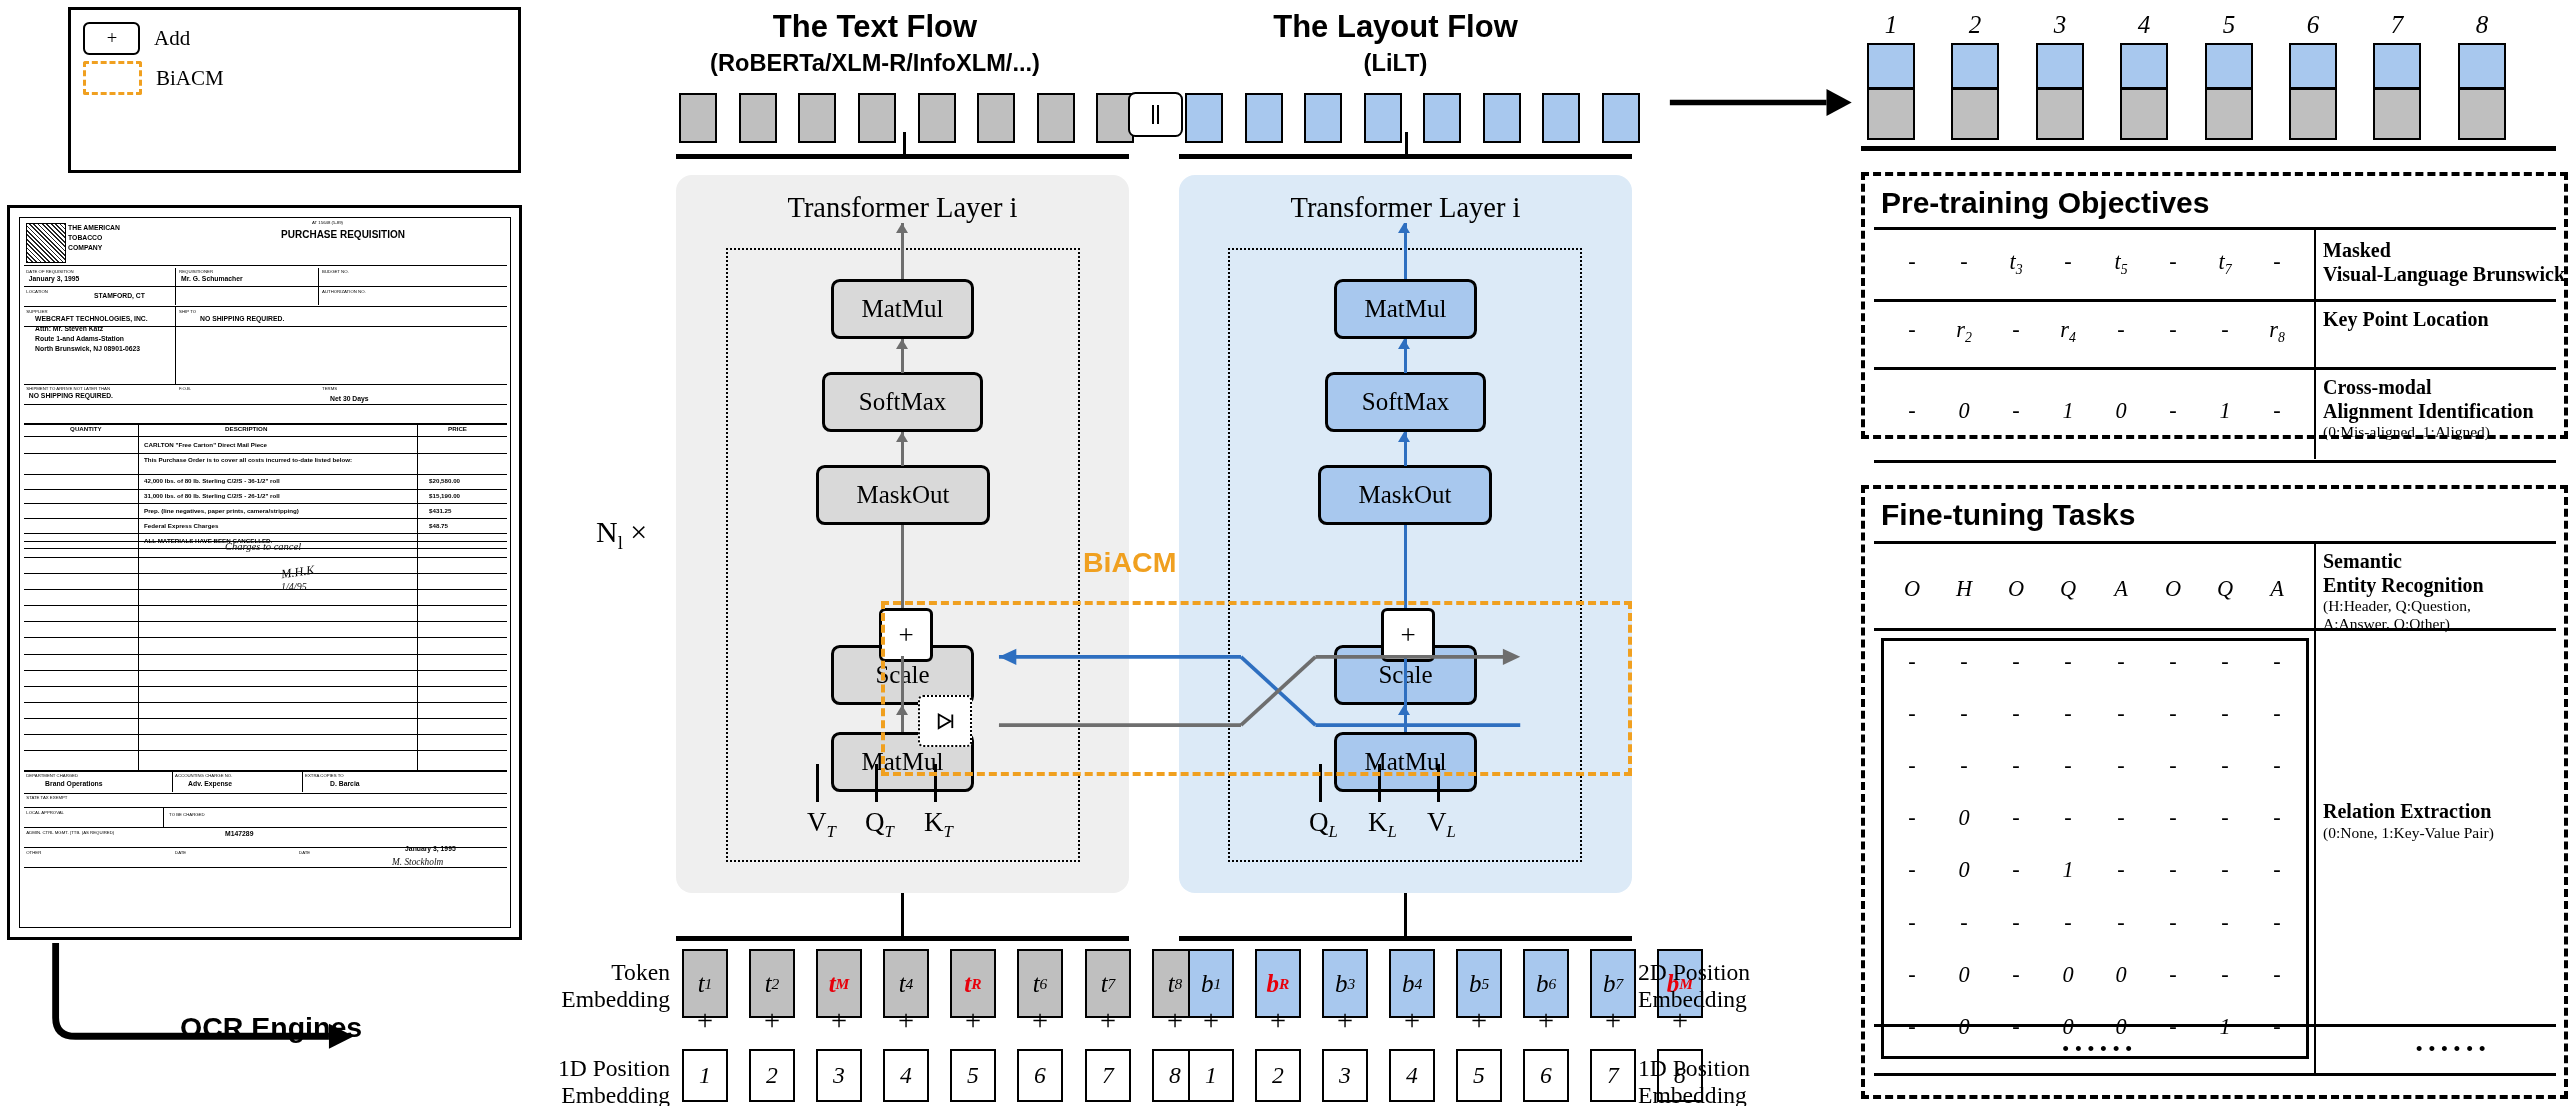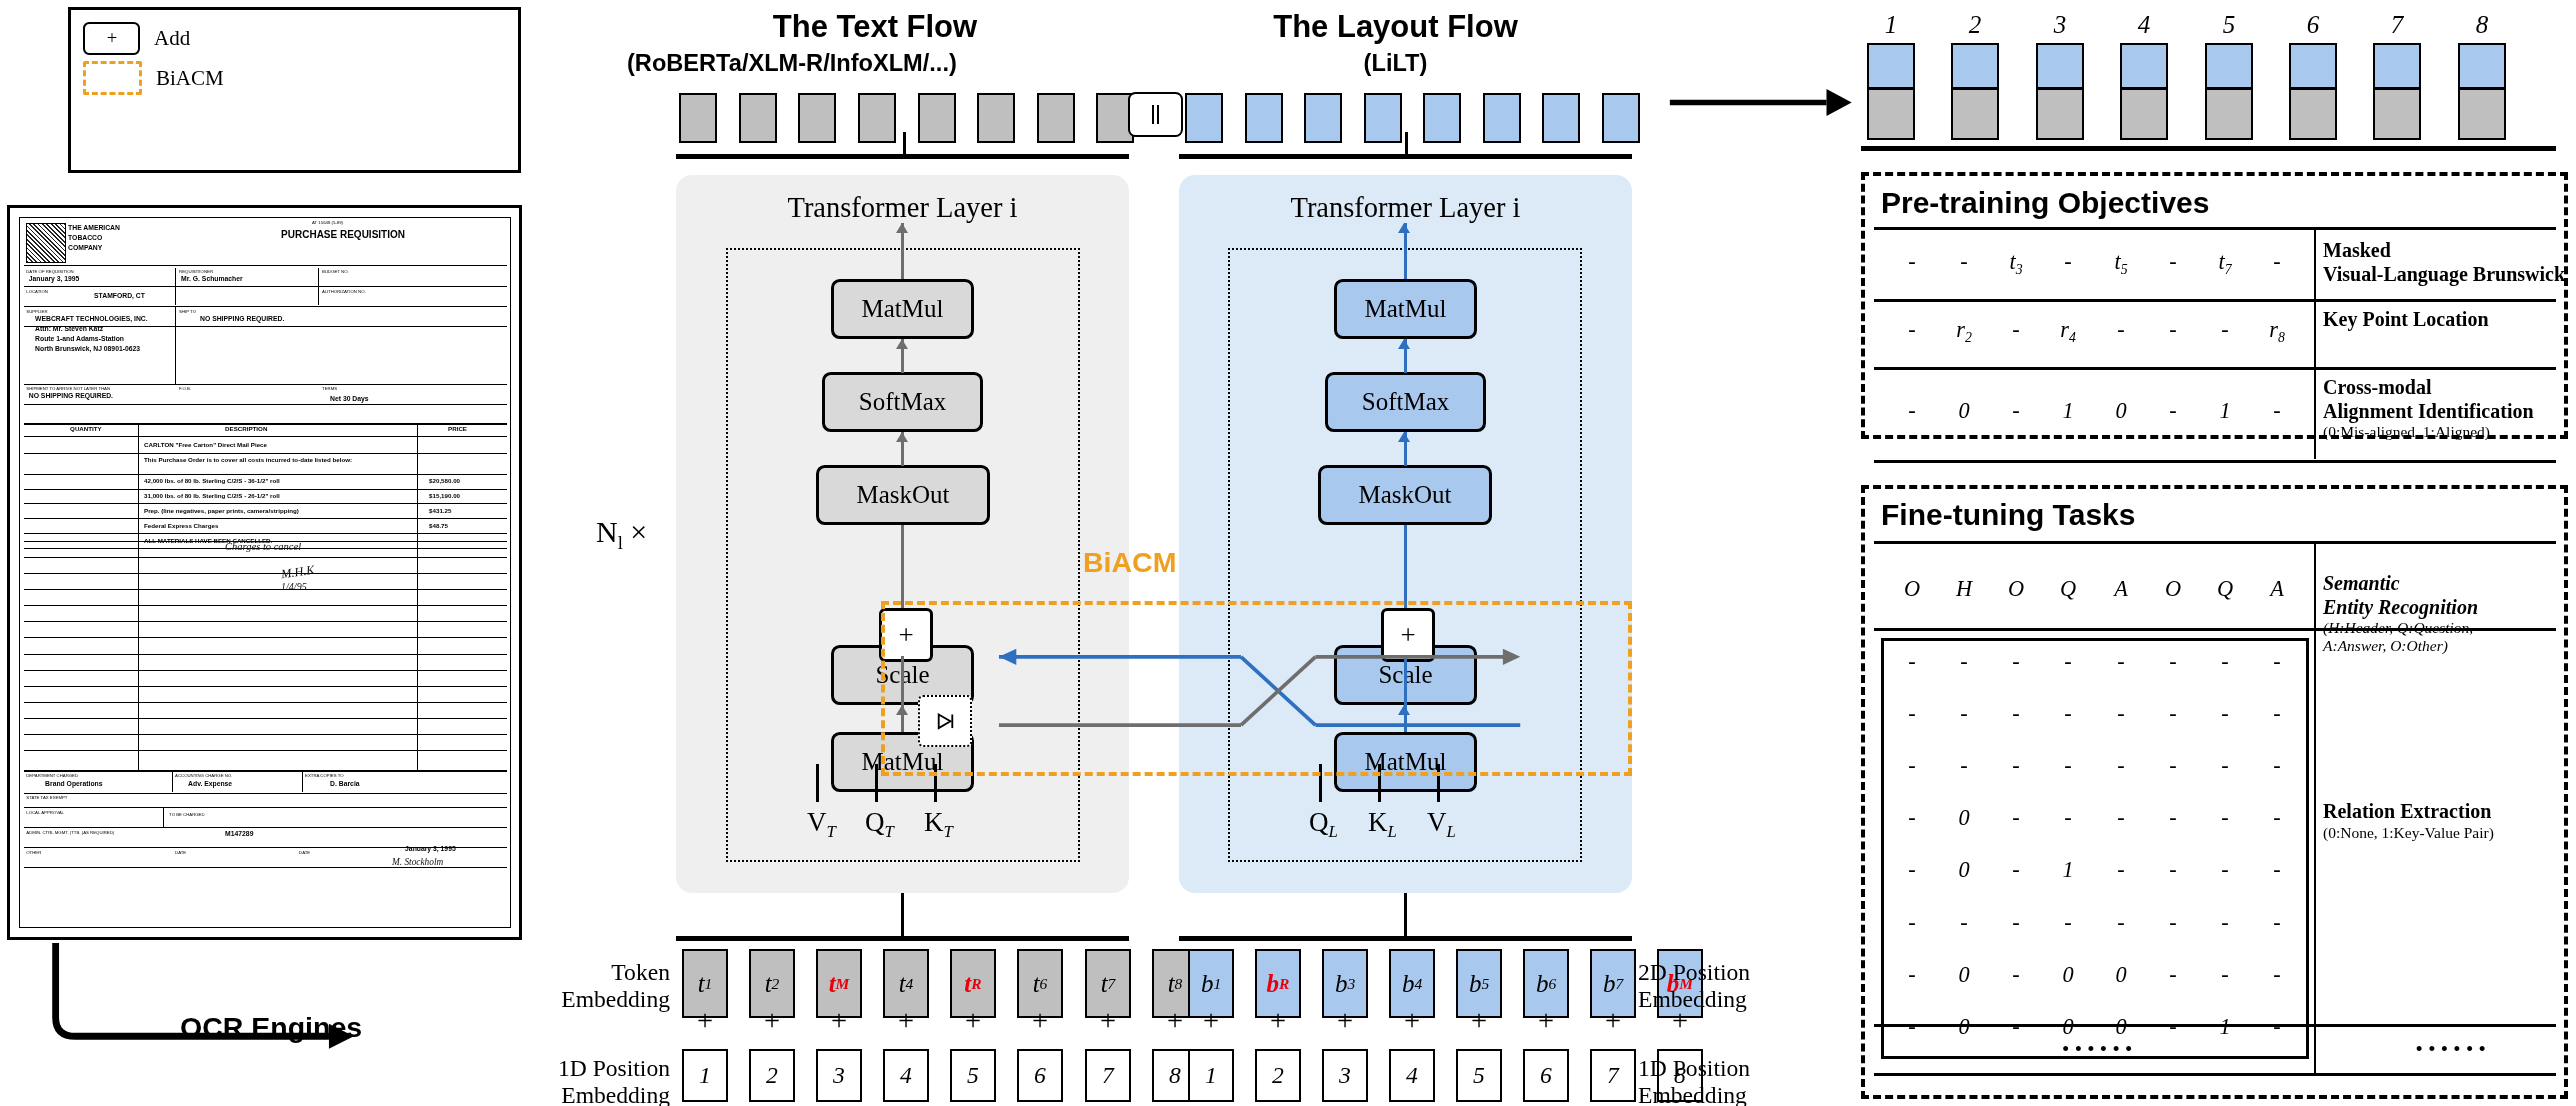--- a/index.html
+++ b/index.html
@@ -28,21 +28,21 @@
   .logo-box{position:absolute;border:1.2px solid #000;}
   .scribble{position:absolute;font-family:"Liberation Serif",serif;font-style:italic;color:#111;}
 
   #ocr-arrow{left:37px;top:943px;width:323px;height:112px;}
   #ocr-label{left:180px;top:1011px;font-size:28.5px;font-weight:bold;
              font-family:"Liberation Sans",sans-serif;}
 
   
   .flow-title{font-family:"Liberation Sans",sans-serif;font-weight:bold;text-align:center;}
   #title-text{left:658px;top:8.7px;width:434px;font-size:31px;text-align:center;}
-  #sub-text{left:627px;top:50px;width:496px;font-size:23.6px;font-family:"Liberation Sans",sans-serif;font-weight:bold;}
+  #sub-text{left:627px;top:50px;width:496px;font-size:23.6px;font-family:"Liberation Sans",sans-serif;font-weight:bold;text-align:center;}
   #title-layout{left:1222px;top:8.7px;width:347px;font-size:31px;}
   #sub-layout{left:1222px;top:50px;width:347px;font-size:23.6px;font-family:"Liberation Sans",sans-serif;font-weight:bold;text-align:center;}
 
   
   .tok{position:absolute;border:2.5px solid #000;box-sizing:border-box;}
   .tok-gray{background:#BFBFBF;}
   .tok-blue{background:#A8C8EE;}
   .rule{position:absolute;background:#000;height:5px;}
 
   
@@ -490,21 +490,21 @@
 <div id="fine-body">
     <div class="hline" style="left: 1874px; top: 541px; width: 682px;"></div>
     <div class="cell" style="position: absolute; left: 1886px; top: 576px; width: 52px;">O</div>
     <div class="cell" style="position: absolute; left: 1938px; top: 576px; width: 52px;">H</div>
     <div class="cell" style="position: absolute; left: 1990px; top: 576px; width: 52px;">O</div>
     <div class="cell" style="position: absolute; left: 2042px; top: 576px; width: 52px;">Q</div>
     <div class="cell" style="position: absolute; left: 2095px; top: 576px; width: 52px;">A</div>
     <div class="cell" style="position: absolute; left: 2147px; top: 576px; width: 52px;">O</div>
     <div class="cell" style="position: absolute; left: 2199px; top: 576px; width: 52px;">Q</div>
     <div class="cell" style="position: absolute; left: 2251px; top: 576px; width: 52px;">A</div>
-    <div class="desc" style="left: 2323px; top: 572px; width: 248px; font-style: italic;"><b>Semantic</b><br><b>Entity Recognition</b><br><div class="small">(H:Header, Q:Question,</div><div class="small"> A:Answer, O:Other)</div></div>
+    <div class="desc" style="left: 2323px; top: 550px; width: 248px;"><b>Semantic</b><br><b>Entity Recognition</b><br><div class="small">(H:Header, Q:Question,</div><div class="small"> A:Answer, O:Other)</div></div>
     <div class="hline" style="left: 1874px; top: 628px; width: 682px;"></div>
     <div style="position: absolute; left: 1881px; top: 638px; width: 428px; height: 421px; border: 3.1px solid rgb(0, 0, 0); box-sizing: border-box;"></div>
     <div class="cell" style="position: absolute; left: 1886px; top: 649px; width: 52px;">-</div>
     <div class="cell" style="position: absolute; left: 1938px; top: 649px; width: 52px;">-</div>
     <div class="cell" style="position: absolute; left: 1990px; top: 649px; width: 52px;">-</div>
     <div class="cell" style="position: absolute; left: 2042px; top: 649px; width: 52px;">-</div>
     <div class="cell" style="position: absolute; left: 2095px; top: 649px; width: 52px;">-</div>
     <div class="cell" style="position: absolute; left: 2147px; top: 649px; width: 52px;">-</div>
     <div class="cell" style="position: absolute; left: 2199px; top: 649px; width: 52px;">-</div>
     <div class="cell" style="position: absolute; left: 2251px; top: 649px; width: 52px;">-</div>

